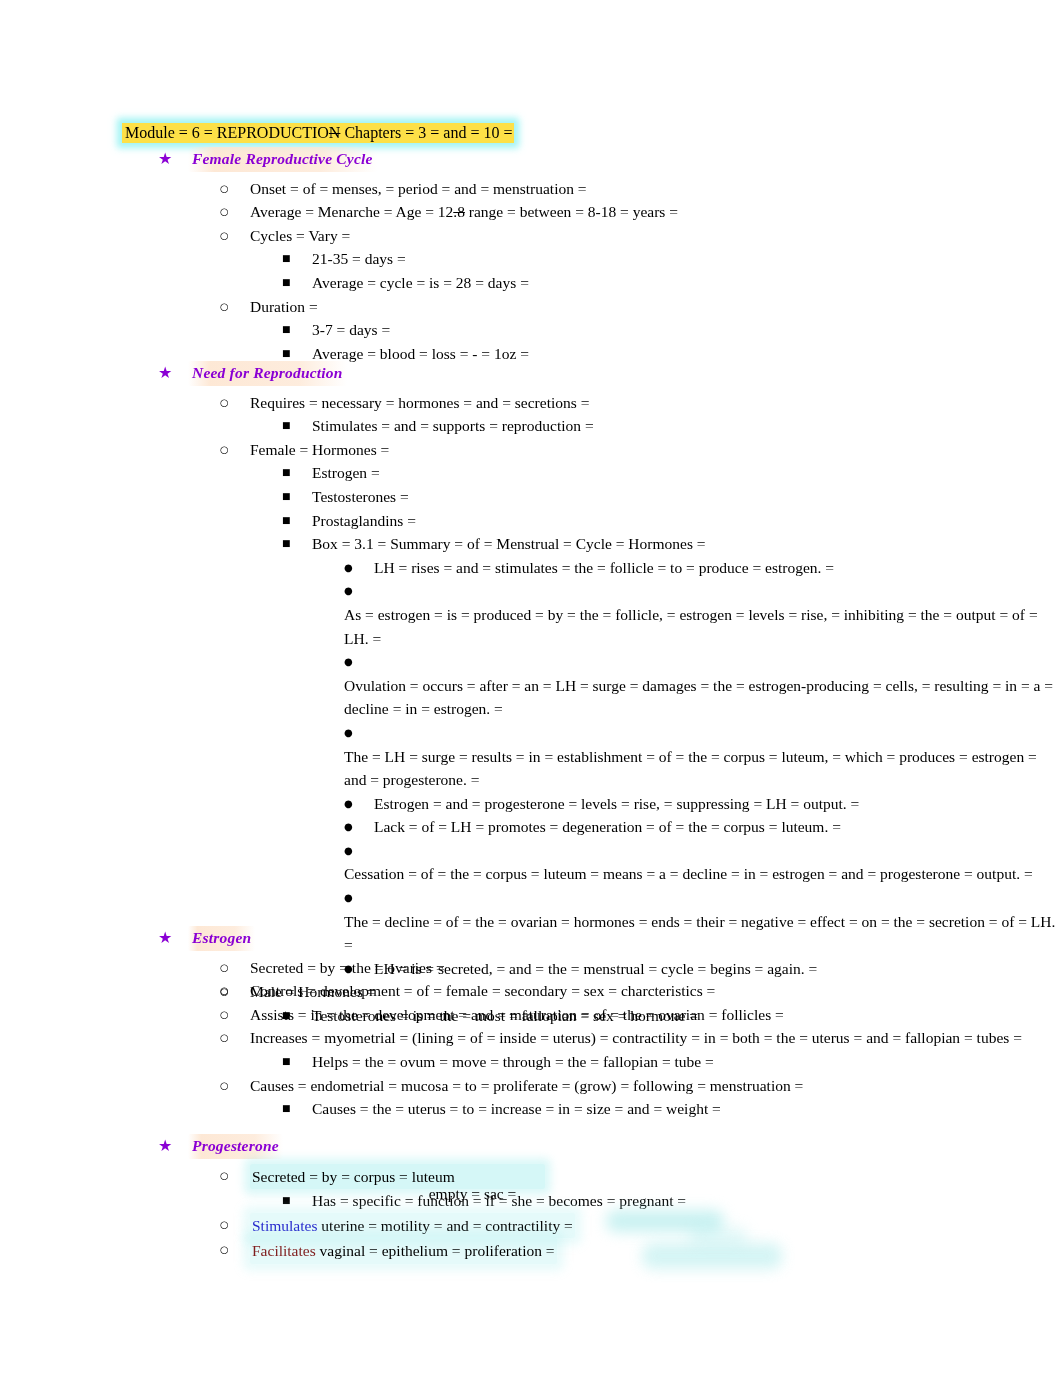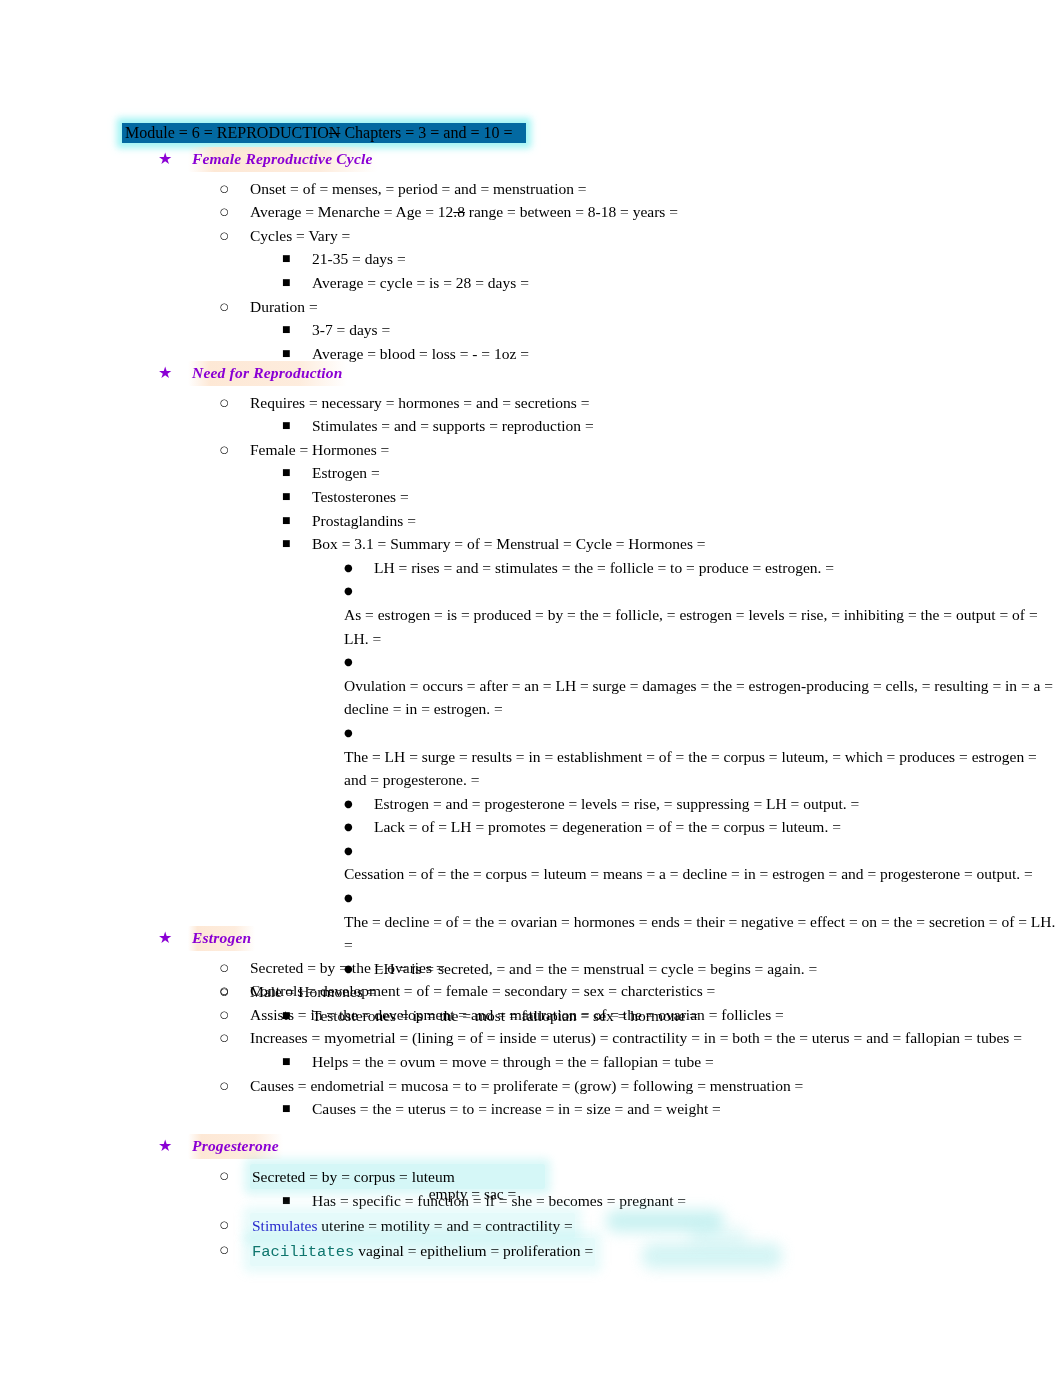--- a/index.html
+++ b/index.html
@@ -100,23 +100,23 @@
   
   .doc-title {
     position: absolute;
     left: 122px;
     top: 122px;
     font-size: 16px;
     line-height: 22px;
     white-space: nowrap;
   }
   .hl-cyan {
-    background: #0369a1;
+    background: #fde047;
     box-shadow: 0 0 7px 5px rgba(130,240,240,0.75);
-    padding: 1px 14px 2px 3px;
+    padding: 1px 2px 2px 3px;
   }
   .strike-n {
     text-decoration: line-through;
     text-decoration-thickness: 1.3px;
   }
 
   
   .hl-faint {
     background: rgba(150,235,235,0.40);
     box-shadow: 0 0 9px 6px rgba(150,235,235,0.33);
@@ -124,21 +124,21 @@
     border-radius: 2px;
   }
   .hl-faint-soft {
     background: rgba(170,238,238,0.30);
     box-shadow: 0 0 10px 7px rgba(170,238,238,0.26);
     padding: 1px 2px;
     border-radius: 2px;
   }
 
   .c-blue  { color: #2222cc; }
-  .c-green { color: #0f766e; font-family: Liberation Mono, monospace; }
+  .c-green { color: #7f1d1d; }
 
   .strike { text-decoration: line-through; text-decoration-thickness: 1.2px; }
 
   
   .overlap {
     display: inline-block;
     position: relative;
     width: 0;
     overflow: visible;
   }

